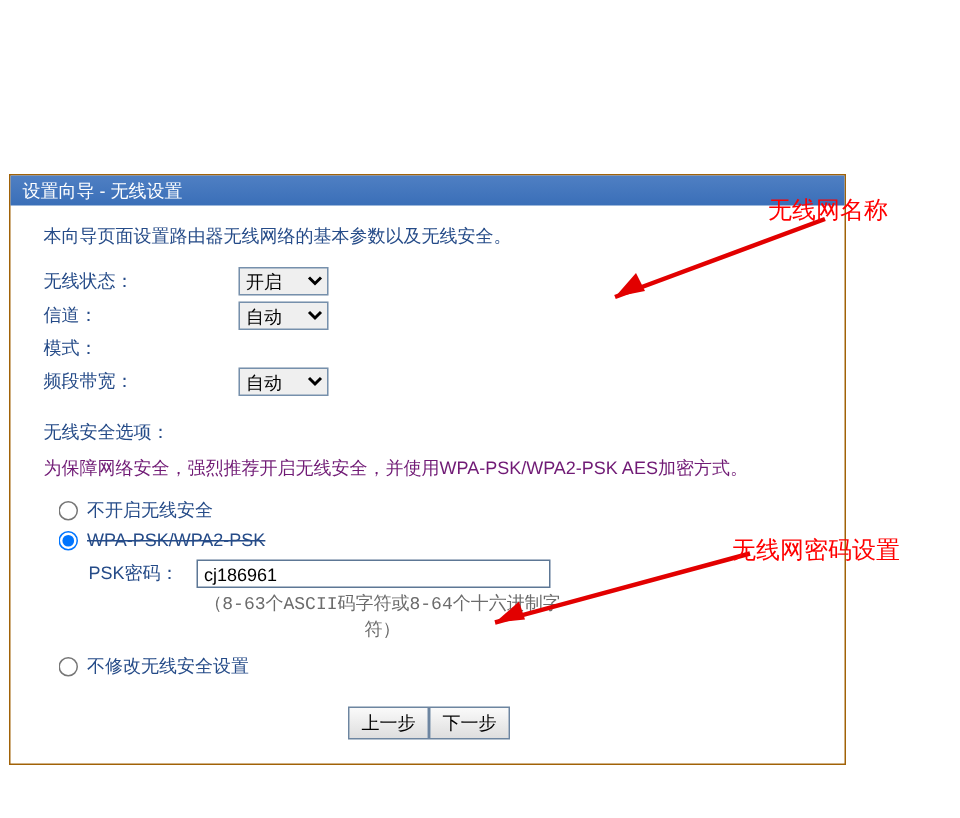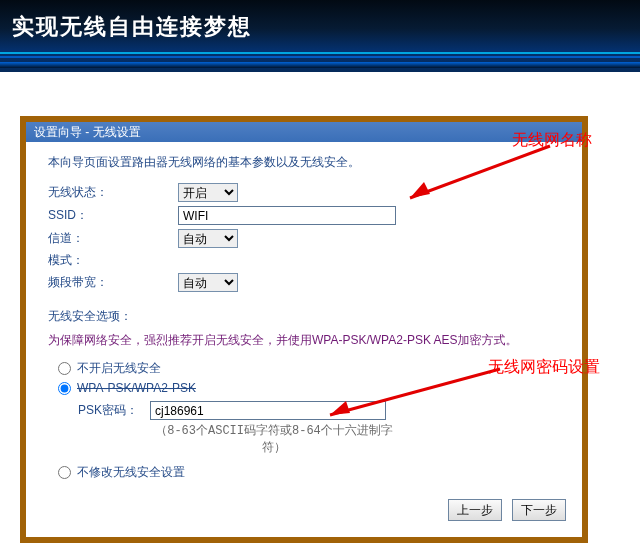--- a/index.html
+++ b/index.html
@@ -7,61 +7,55 @@
   
   #banner{position:absolute;left:0;top:0;width:640px;height:72px;
     background:linear-gradient(#020a13 0%,#061b34 40%,#04306d 70%,#052a5a 100%);}
   #banner-title{position:absolute;left:12px;top:12px;color:#fff;font-size:22px;font-weight:700;
     letter-spacing:2px;}
   #banner-line1{position:absolute;left:0;top:52px;width:640px;height:2px;background:#00c4ff;opacity:.8;}
   #banner-line2{position:absolute;left:0;top:56px;width:640px;height:2px;background:#0078ff;opacity:.6;}
   #banner-line3{position:absolute;left:0;top:62px;width:640px;height:6px;
     background:linear-gradient(#0062d6,#00142e);}
   
-  #panel{position:absolute;left:20px;top:116px;width:556px;
-    border:6px solid #a16207;background:#fff;z-index:2;}
+  #panel{position:absolute;left:6px;top:116px;width:556px;
+    border:1px solid #a16207;background:#fff;z-index:2;}
   #panel-head{background:linear-gradient(#4f7fc3,#3a6fb8);height:20px;line-height:20px;
     color:#fff;font-size:12px;padding-left:8px;}
   #panel-body{padding:12px 16px 16px 18px;color:#254b88;}
   .intro{margin:0 0 12px 4px;}
   .row{display:flex;align-items:center;margin:4px 0;}
-  .lab{width:130px;padding-left:4px;}
+  .lab{width:130px;padding-left:4px;font-family:Liberation Serif, serif;}
   .sel{border:1px solid #7690ac;background:#efefef;font-size:12px;height:19px;}
   .sel-sm{width:60px;}
   .sel-md{width:108px;}
   .txt{border:1px solid #5d7795;height:17px;padding:0 4px;font-size:12px;background:#fff;}
   .txt-lg{width:208px;}
   .txt-xl{width:226px;}
   .sect{margin:16px 0 6px 4px;}
   .note{color:#701a75;margin:0 4px 10px 4px;line-height:1.6;}
   .opt{display:flex;align-items:center;margin:4px 0 4px 14px;}
   .opt input{margin:0 6px 0 0;}
   .psk-row{display:flex;align-items:center;margin:6px 0 0 34px;}
   .psk-row .plab{width:72px;}
   .hint{color:#6b6b6b;text-align:center;margin:2px 0 8px 100px;width:260px;font-family:Liberation Mono, monospace;}
-  .btns{display:flex;justify-content:flex-end;gap:10px;margin-top:18px;}
+  .btns{display:flex;justify-content:center;margin-top:18px;}
   .btn{border:1px solid #6d85a0;background:linear-gradient(#fafafa,#dedede);
     height:22px;min-width:54px;font-size:12px;cursor:pointer;}
   
   #ann1{position:absolute;left:512px;top:130px;color:#ff0000;font-size:16px;z-index:5;}
   #ann2{position:absolute;left:488px;top:357px;color:#ff0000;font-size:16px;z-index:5;}
   .arrow{position:absolute;overflow:visible;z-index:3;pointer-events:none;}
   .arrow path,.arrow polygon{fill:#e20000;}
   .arrow line{stroke:#e20000;}
 </style>
 </head>
 <body>
 <div id="stage">
 
-<div id="banner">
-  <div id="banner-title">实现无线自由连接梦想</div>
-  <div id="banner-line1"></div>
-  <div id="banner-line2"></div>
-  <div id="banner-line3"></div>
-</div>
 
 <div id="ann1">无线网名称</div>
 <div id="ann2">无线网密码设置</div>
 
 <svg class="arrow" style="left:380px;top:140px;width:180px;height:70px;">
   <line x1="170" y1="6" x2="30" y2="58" stroke-width="3"></line>
   <polygon points="30,58 44,42 50,54"></polygon>
 </svg>
 <svg class="arrow" style="left:300px;top:363px;width:210px;height:60px;">
   <line x1="200" y1="6" x2="30" y2="52" stroke-width="3"></line>
@@ -71,24 +65,20 @@
 <div id="panel">
   <div id="panel-head">设置向导 - 无线设置</div>
   <div id="panel-body">
     <p class="intro">本向导页面设置路由器无线网络的基本参数以及无线安全。</p>
 
     <div class="row">
       <span class="lab">无线状态：</span>
       <select class="sel sel-sm">
         <option>开启</option>
       </select>
-    </div>
-    <div class="row">
-      <span class="lab">SSID：</span>
-      <input class="txt txt-lg" value="WIFI" style="">
     </div>
     <div class="row">
       <span class="lab">信道：</span>
       <select class="sel sel-sm">
         <option>自动</option>
       </select>
     </div>
     <div class="row">
       <span class="lab">模式：</span>
     </div>

